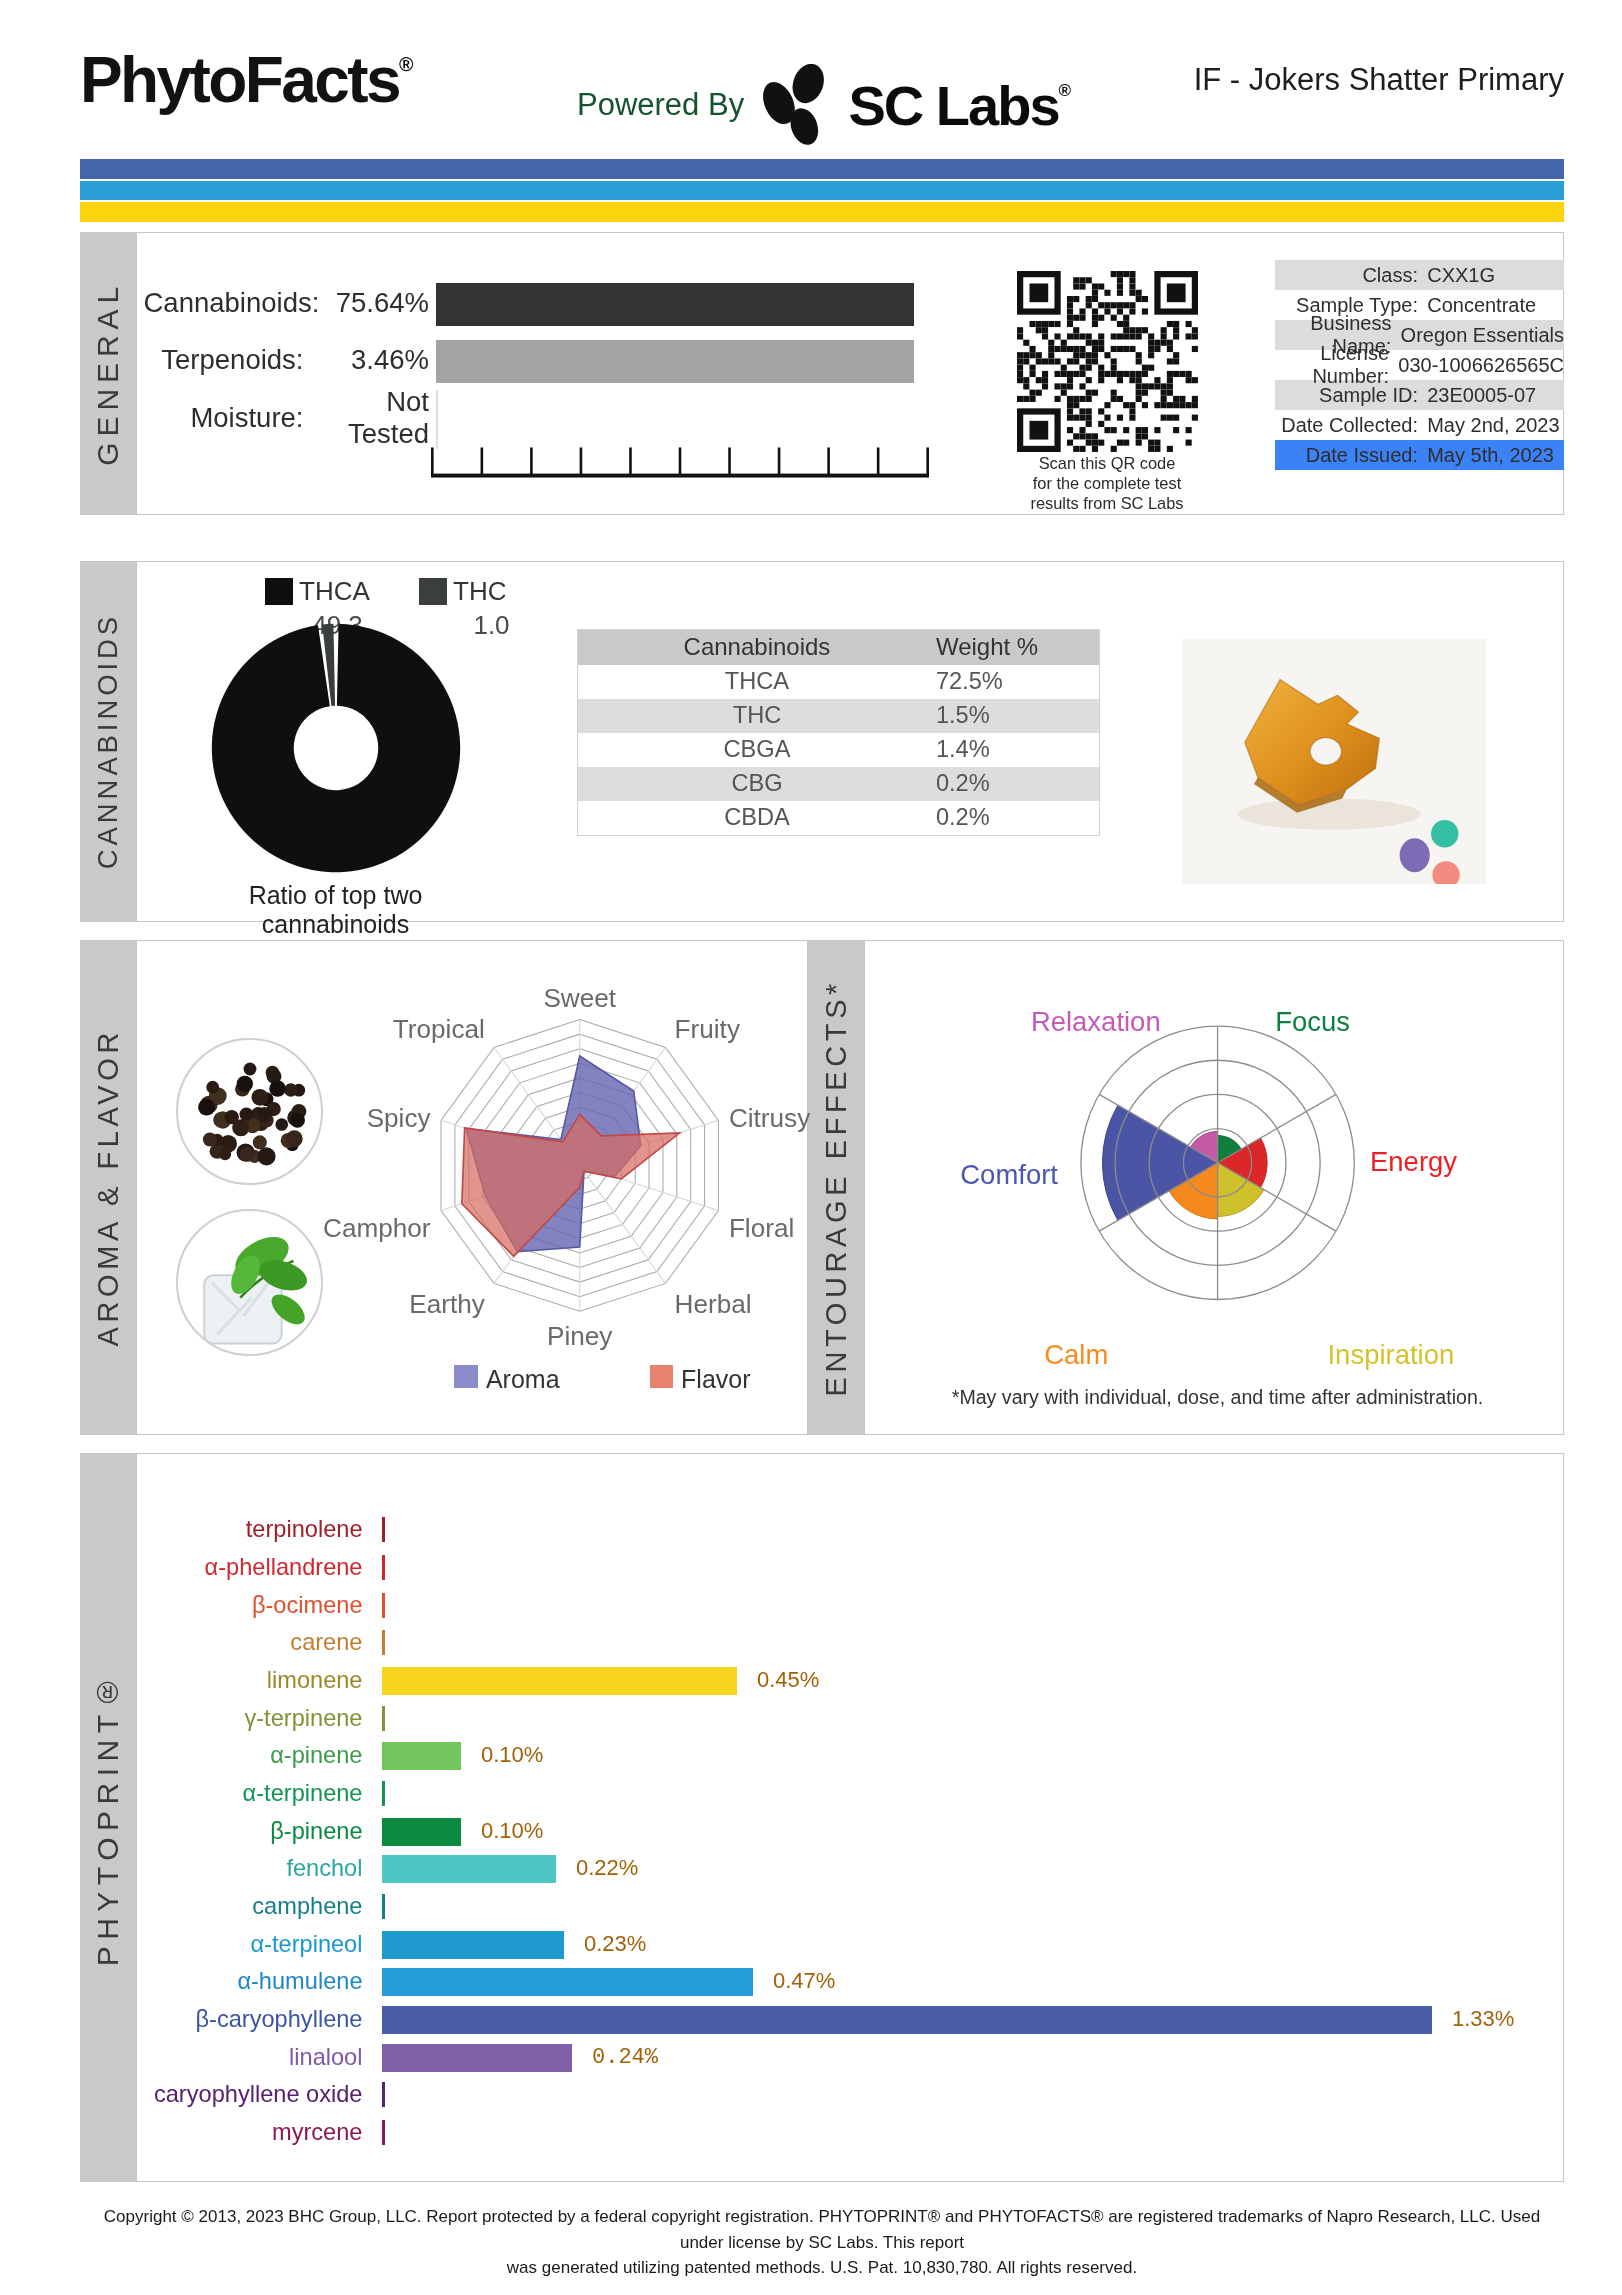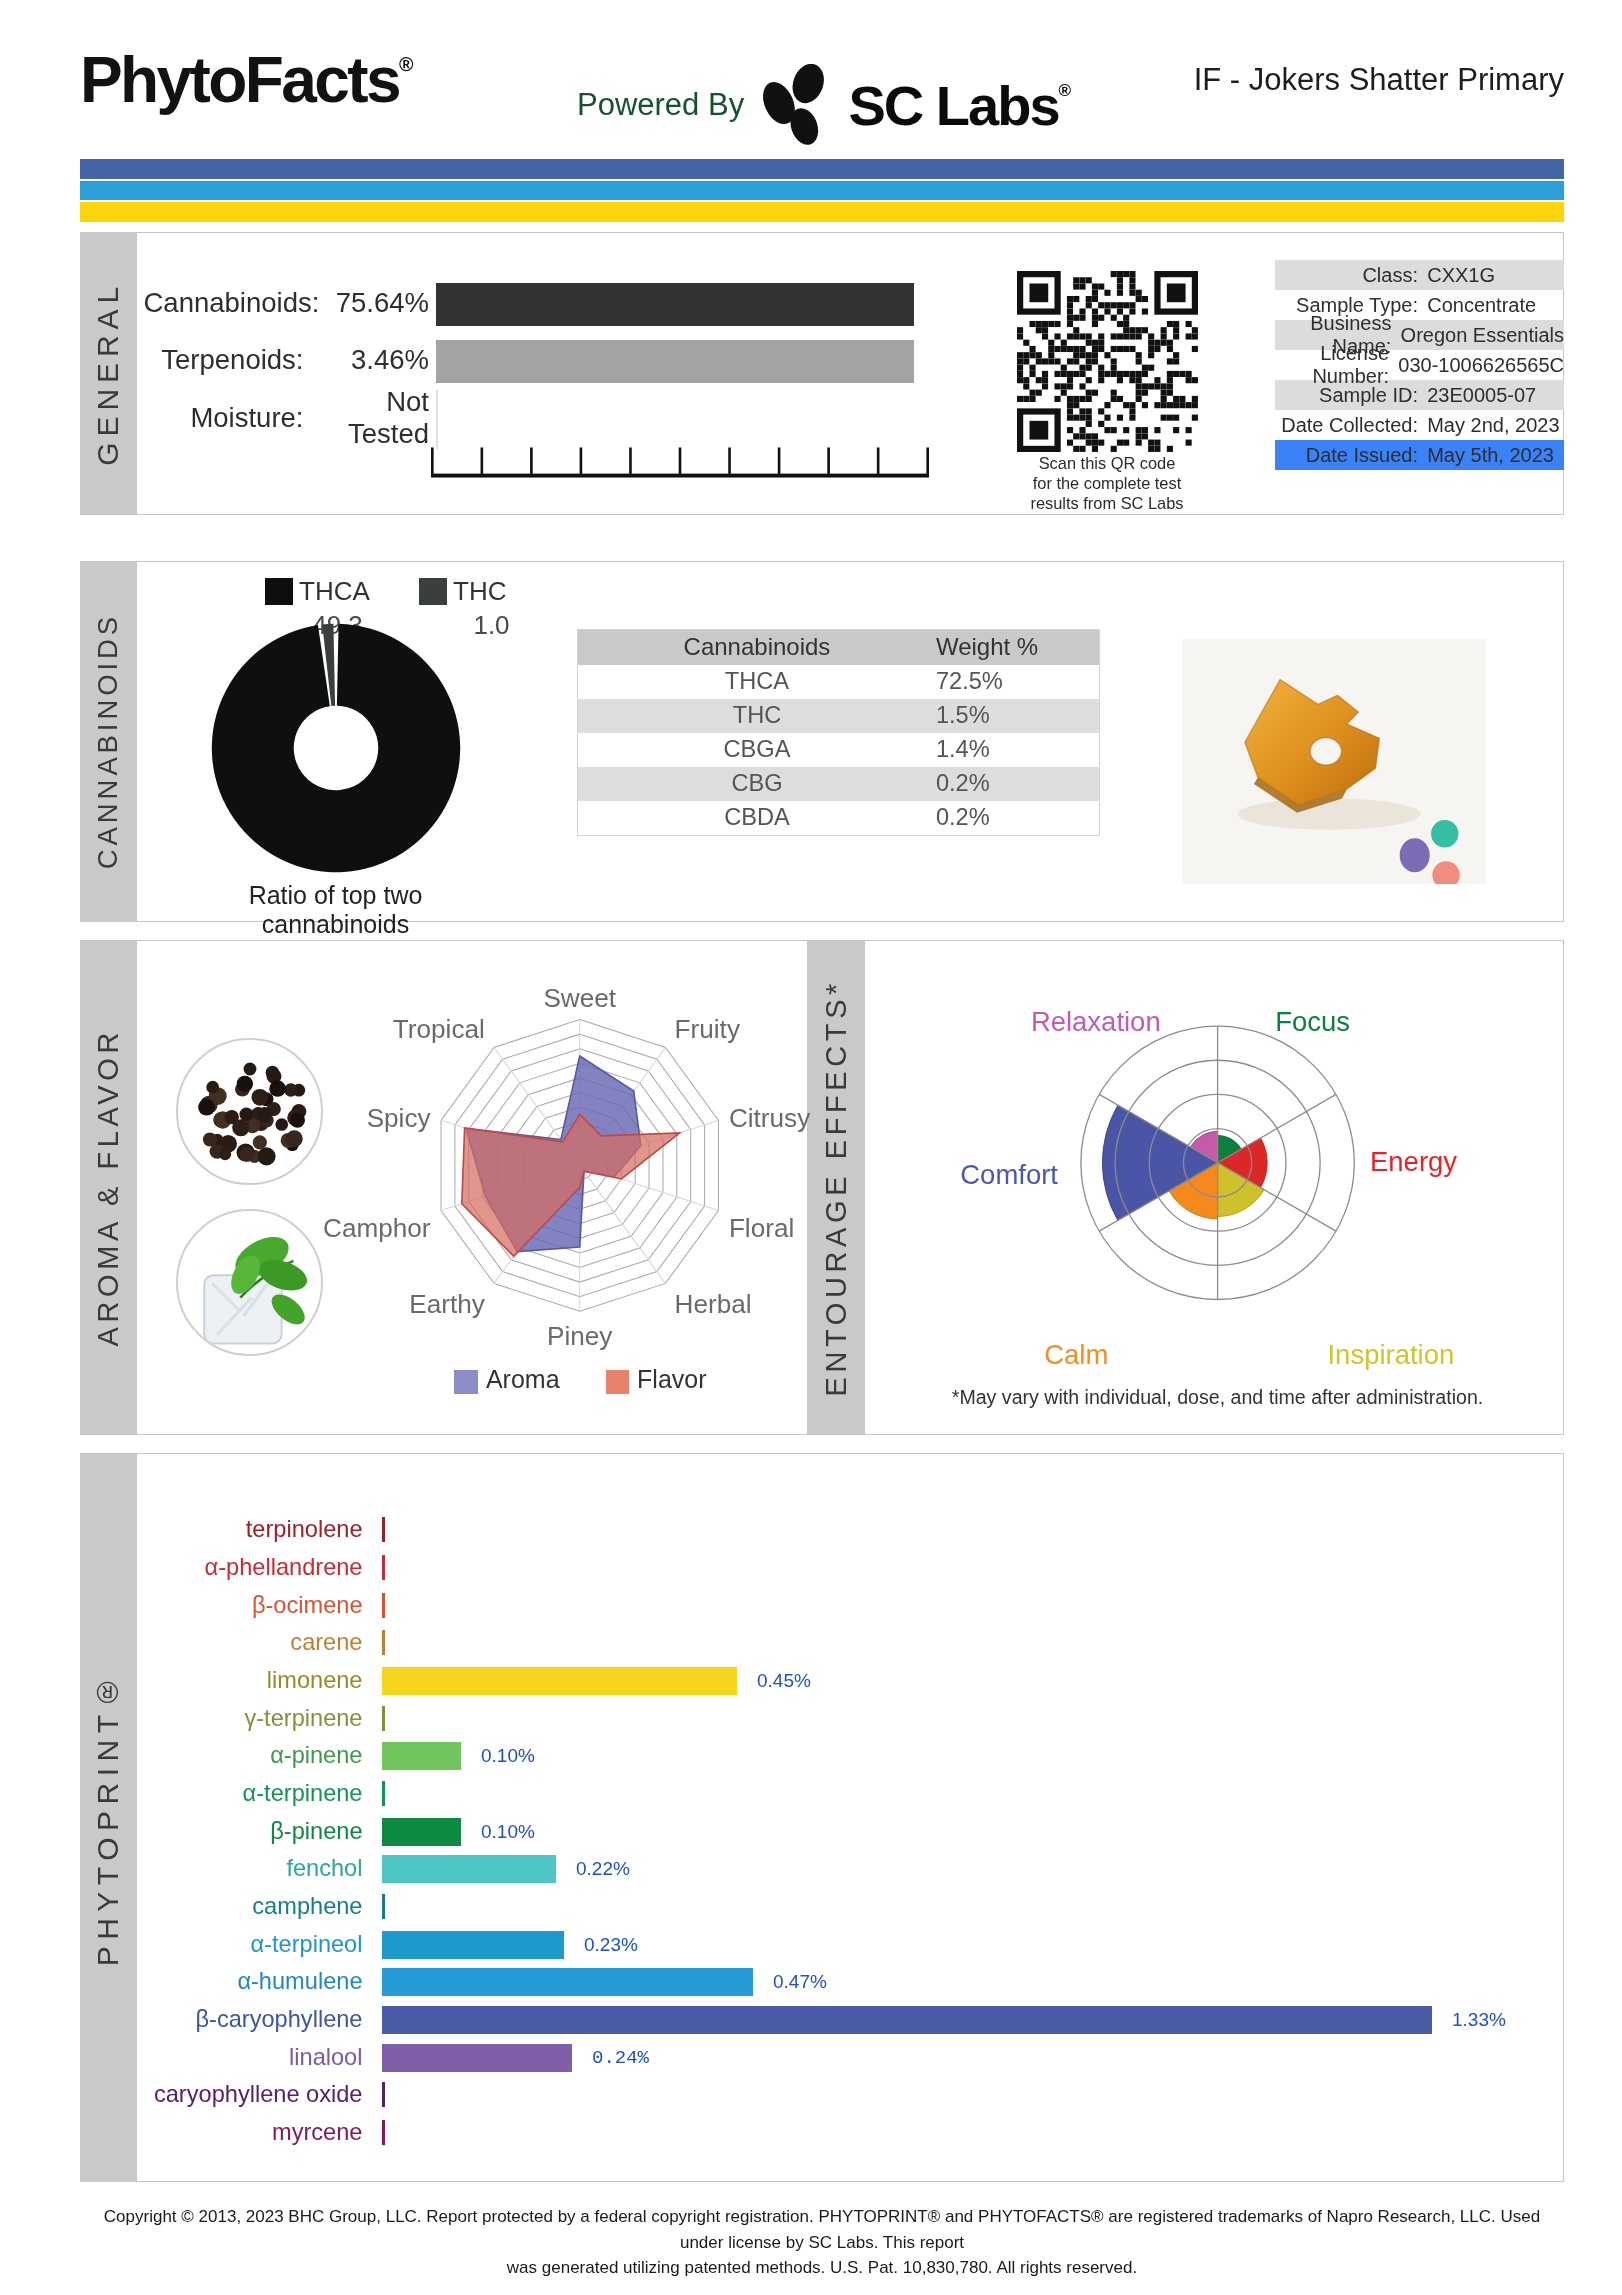--- a/index.html
+++ b/index.html
@@ -59,32 +59,32 @@
   
   #band-aroma { height:495px; margin-top:18.3px; }
   #band-aroma .sidebar span { font-size:29px; letter-spacing:4.6px; }
   #sidebar-entourage { width:56px; }
   #sidebar-entourage span { font-size:26px; letter-spacing:3.3px; }
   .box-aroma { width:672px; flex:none; }
   .img-circle { position:absolute; left:39px; border:2px solid #CFCFCF; border-radius:50%;
                 width:147px; height:147px; overflow:hidden; background:#fff; }
   #radar { position:absolute; inset:0; overflow:visible; }
   #aroma-legend { position:absolute; left:247px; top:424px; width:393px; display:flex; justify-content:center; gap:46px; }
-  .aleg-item { display:flex; align-items:flex-end; gap:7.9px; font-size:25px; color:#333; }
+  .aleg-item { display:flex; align-items:flex-start; gap:7.9px; font-size:25px; color:#333;margin-left:44px; }
   .aleg-sq { width:23.6px; height:23.6px; }
   #polar { position:absolute; inset:0; }
   #ent-note { position:absolute; left:25.5px; top:445px; width:654px; text-align:center; font-size:19.6px; color:#333; }
   
   #band-phyto { height:729px; margin-top:18.3px; }
   #band-phyto .sidebar span { font-size:30px; letter-spacing:6.5px; }
   .terp-row { position:absolute; left:0; height:27.5px; }
   .terp-label { position:absolute; left:6.5px; width:219px; text-align:right; font-size:23.6px; top:50%; transform:translateY(-52%); }
   .terp-bar { position:absolute; left:245px; top:0; height:27.5px; }
   .terp-tick { position:absolute; left:245px; top:1.3px; width:2.6px; height:25px; }
-  .terp-value { position:absolute; top:50%; transform:translateY(-52%); font-size:19px; color:#1d4ed8; }
+  .terp-value { position:absolute; top:50%; transform:translateY(-52%); font-size:22px; color:#a16207; }
   
   .footer { margin-top:22px; text-align:center; font-size:17px; line-height:1.5; color:#1A1A1A; }
 </style>
 </head>
 <body>
 
 <div class="page">
 
   <div class="header">
     <div class="brand"><span>PhytoFacts</span><sup>®</sup></div>

